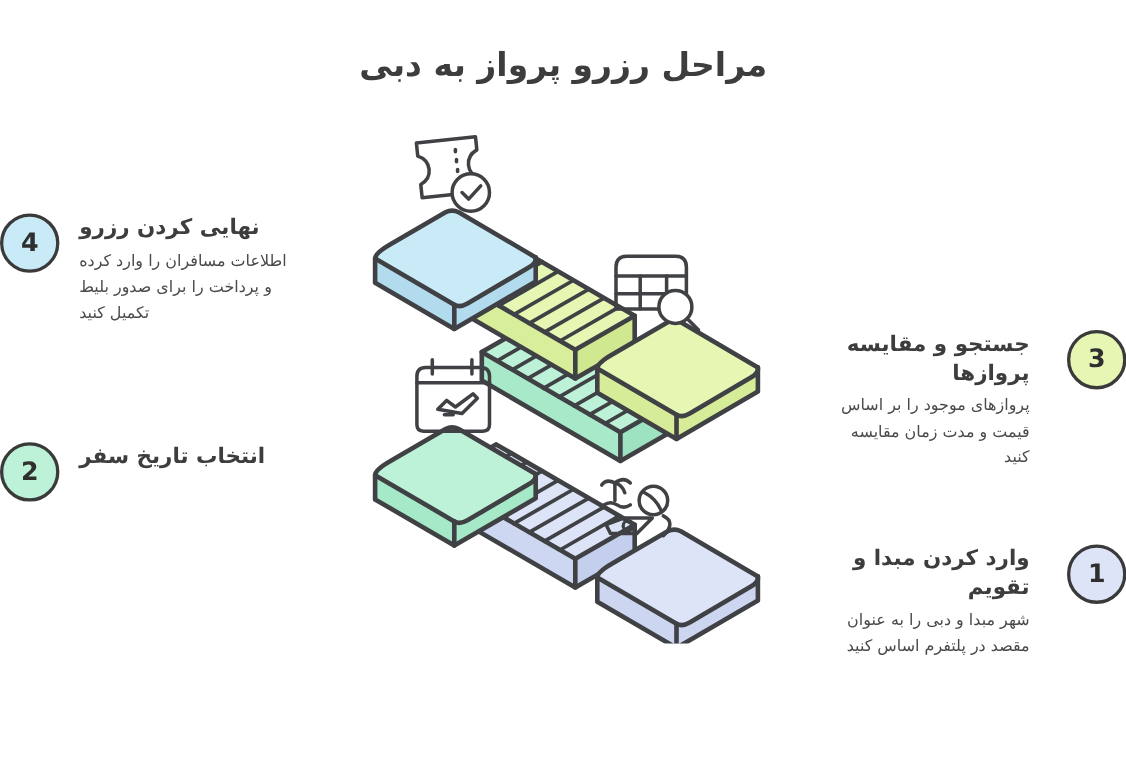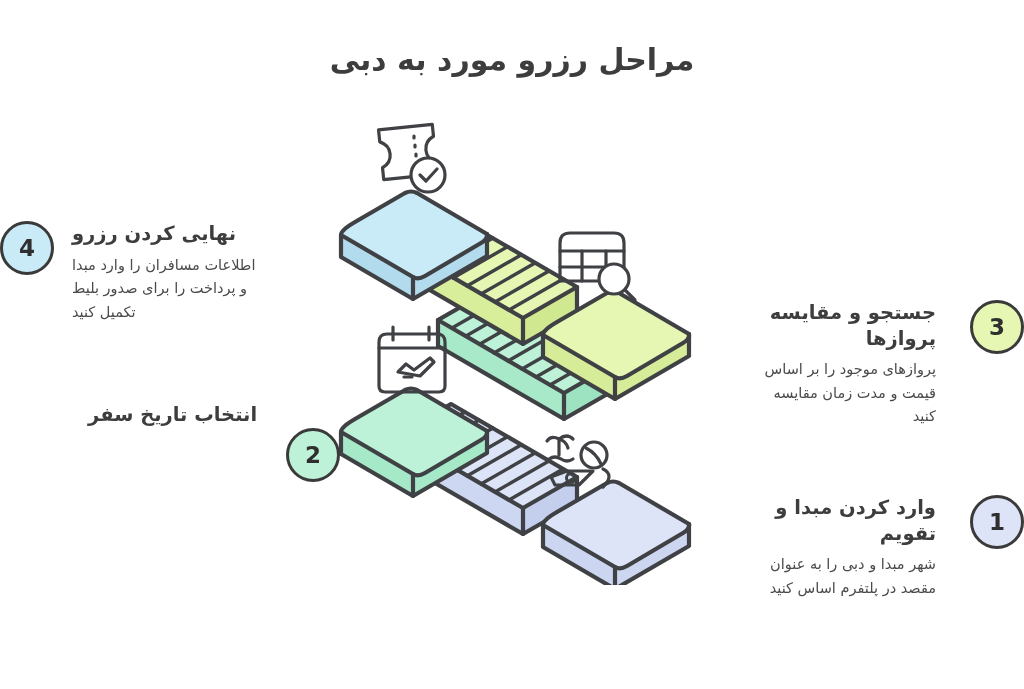--- a/index.html
+++ b/index.html
@@ -81,32 +81,32 @@
     display: flex;
     align-items: center;
     justify-content: center;
     font-size: 23px;
     font-weight: bold;
     color: #2f2f2f;
     flex: 0 0 auto;
   }
 
   
-  #step-4 { left: 0px;   top: 221px;  width: 340px; justify-content: flex-end; }
-  #step-2 { left: 0px;   top: 402px;  width: 340px; justify-content: flex-end; flex-direction: column; }
+  #step-4 { left: 0px;   top: 194px;  width: 340px; justify-content: flex-end; }
+  #step-2 { left: 0px;   top: 402px;  width: 340px; justify-content: flex-end; }
   #step-3 { left: 690px; top: 300px;  width: 334px; justify-content: flex-start; }
   #step-1 { left: 690px; top: 495px;  width: 334px; justify-content: flex-start; }
 
   #step-4 .step-text, #step-2 .step-text { width: 252px; margin-right: 0; margin-left: 18px; }
   #step-3 .step-text, #step-1 .step-text { width: 250px; margin-left: 0; margin-right: 34px; }
 </style>
 </head>
 <body>
 
-<div class="page-title">مراحل رزرو مورد به دبی</div>
+<div class="page-title">مراحل رزرو پرواز به دبی</div>
 
 <div class="illustration">
   <svg width="375" height="480" viewBox="0 0 375 480" xmlns="http://www.w3.org/2000/svg">
     <defs>
       <style>
         .ol { fill:none; stroke:#3f4144; stroke-width:4.2; stroke-linejoin:round; stroke-linecap:round; }
         .olt { fill:none; stroke:#3f4144; stroke-width:3.4; stroke-linejoin:round; stroke-linecap:round; }
         .ico { fill:none; stroke:#3f4144; stroke-width:3.2; stroke-linejoin:round; stroke-linecap:round; }
       </style>
     </defs>
@@ -245,21 +245,21 @@
       <path class="ico" d="M4,48 L20,42 L46,42 L32,56 L8,56 Z"></path>
       <circle cx="24" cy="49" r="4.5" fill="none" stroke="#3f4144" stroke-width="3"></circle>
       <path class="ico" d="M56,40 Q68,46 56,58"></path>
     </g>
   </svg>
 </div>
 
 <div class="step step-left" id="step-4">
   <div class="step-text">
     <div class="step-title">نهایی کردن رزرو</div>
-    <div class="step-desc">اطلاعات مسافران را وارد مبدا
+    <div class="step-desc">اطلاعات مسافران را وارد کرده
 و پرداخت را برای صدور بلیط
 تکمیل کنید</div>
   </div>
   <div class="circle" style="background:#c9ebf7;">
     <span>4</span>
   </div>
 </div>
 
 <div class="step step-left" id="step-2">
   <div class="step-text">

